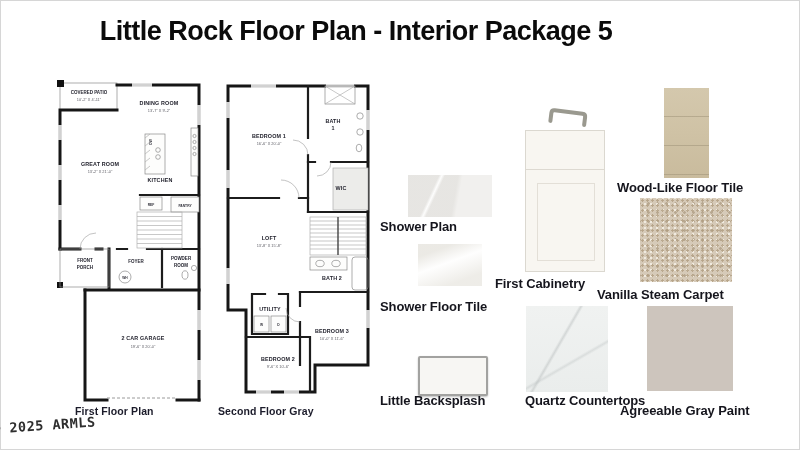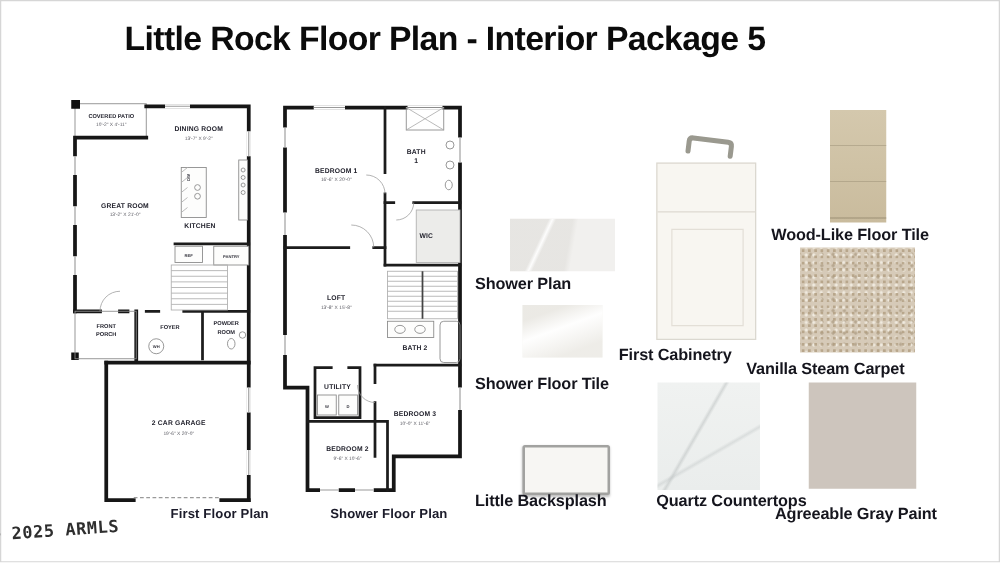--- a/index.html
+++ b/index.html
@@ -1,19 +1,19 @@
 <!DOCTYPE html>
 <html><head>
 <meta charset="utf-8">
 <style>
   html,body{margin:0;padding:0;}
   body{width:800px;height:450px;background:#fff;font-family:"Liberation Sans",sans-serif;position:relative;overflow:hidden;}
   .frame{position:absolute;inset:0;border:1px solid #d6d6d6;pointer-events:none;}
   .title{position:absolute;top:16px;left:0;width:712px;text-align:center;font-size:27px;font-weight:800;color:#0b0b0b;letter-spacing:-0.5px;}
-  .caption{position:absolute;width:140px;text-align:right;font-size:10.5px;font-weight:bold;color:#1b1b2a;letter-spacing:0.1px;}
+  .caption{position:absolute;width:140px;text-align:left;font-size:10.5px;font-weight:bold;color:#1b1b2a;letter-spacing:0.1px;}
   .swatch-label{position:absolute;width:140px;font-size:13px;font-weight:bold;color:#15151d;letter-spacing:-0.1px;}
   .swatch{position:absolute;}
   .shower-tile{left:408px;top:175px;width:84px;height:42px;background:
     linear-gradient(115deg,rgba(255,255,255,0) 30%,rgba(255,255,255,.9) 33%,rgba(255,255,255,0) 36%),
     linear-gradient(100deg,rgba(200,198,192,.25) 55%,rgba(255,255,255,0) 60%),
     #f1f0ee;}
   .shower-floor-tile{left:418px;top:244px;width:64px;height:42px;background:
     linear-gradient(160deg,rgba(228,226,220,.6) 20%,rgba(255,255,255,.9) 45%,rgba(230,228,222,.5) 80%),#f6f5f2;}
   .cabinet{left:525px;top:130px;width:80px;height:142px;background:#f8f6f1;border:1px solid #dbd8d0;box-sizing:border-box;}
   .cabinet .drawer-line{position:absolute;left:0;top:38px;width:100%;height:1px;background:#ddd9d1;}
@@ -211,21 +211,21 @@
   <text x="48" y="170" class="rname">LOFT</text>
   <text x="48" y="177" class="rdim">13'-8" X 15'-8"</text>
   <text x="111" y="210" class="rname">BATH 2</text>
   <text x="49" y="241" class="rname">UTILITY</text>
   <text x="111" y="263" class="rname">BEDROOM 3</text>
   <text x="111" y="270" class="rdim">10'-0" X 11'-6"</text>
   <text x="57" y="291" class="rname">BEDROOM 2</text>
   <text x="57" y="298" class="rdim">9'-6" X 10'-6"</text>
 </svg>
 </div>
-<div class="caption" style="left:218px;top:405px;">Shower Floor Plan</div>
+<div class="caption" style="left:218px;top:405px;">Second Floor Gray</div>
 
 <div class="swatch shower-tile"></div>
 <div class="swatch-label" style="left:380px;top:219px;">Shower Plan</div>
 
 <div class="swatch shower-floor-tile"></div>
 <div class="swatch-label" style="left:380px;top:299px;">Shower Floor Tile</div>
 
 <div class="swatch cabinet">
   <div class="drawer-line"></div>
   <div class="door"></div>

